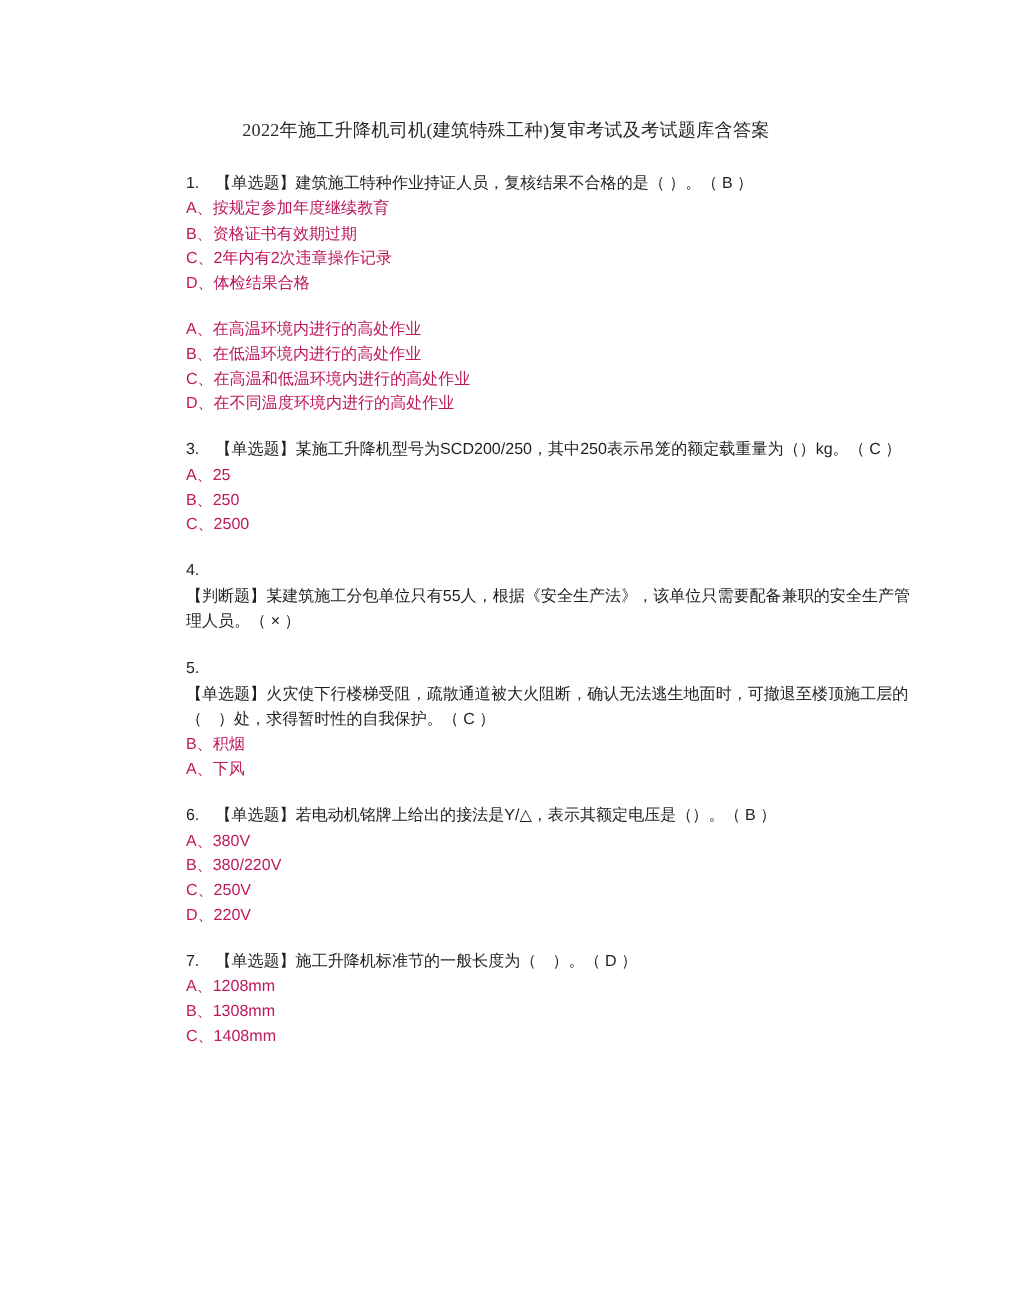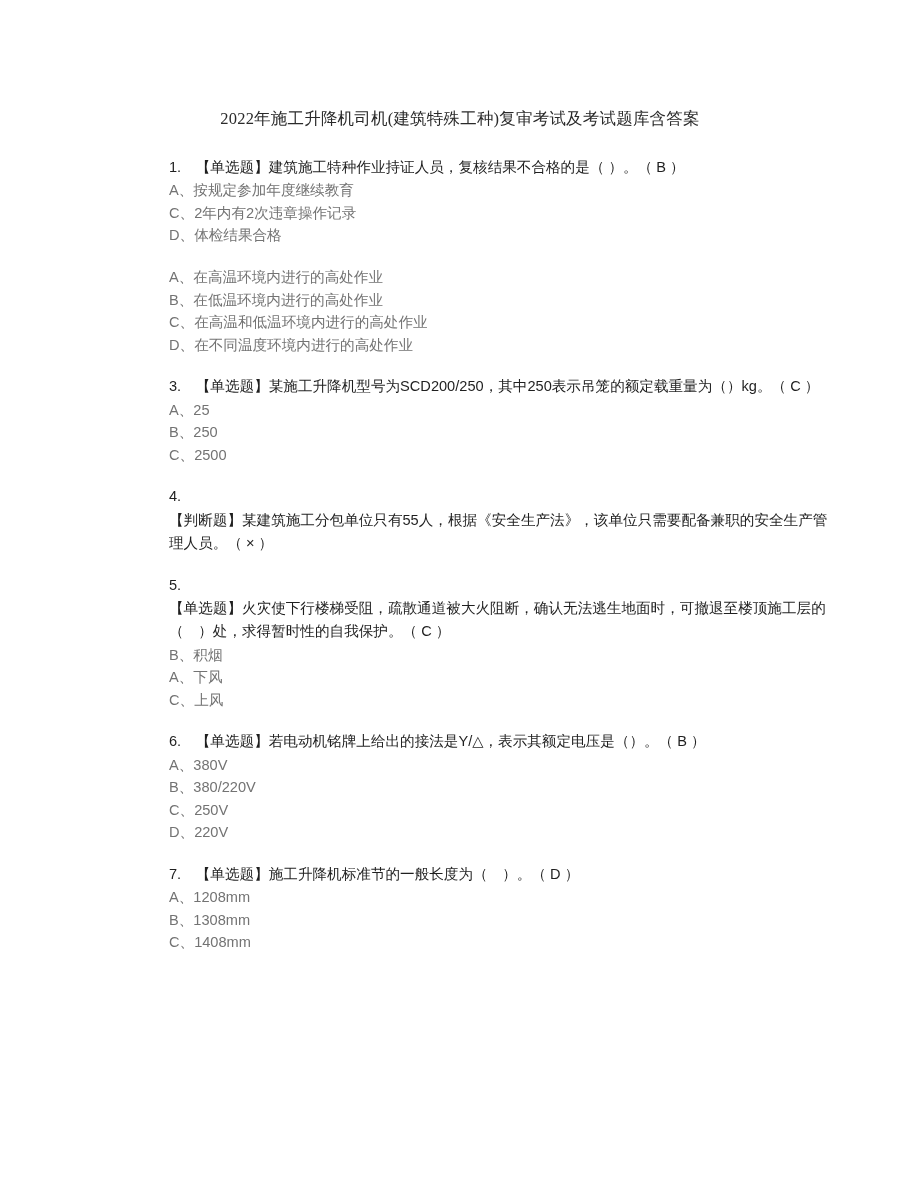--- a/index.html
+++ b/index.html
@@ -55,36 +55,37 @@
     white-space: normal;
   }
   .q-num-solo {
     font-size: 14.6px;
     line-height: 23.2px;
     color: #1f1f1f;
   }
   .opt {
     font-size: 14.6px;
     line-height: 22.6px;
-    color: #737373;
+    color: #be185d;
     white-space: nowrap;
   }
 </style>
 </head>
 <body>
 
 <div class="page">
 
   <div class="doc-title">2022年施工升降机司机(建筑特殊工种)复审考试及考试题库含答案</div>
 
   <div class="content">
 
     <div class="question-block">
       <div class="q-line">1.　【单选题】建筑施工特种作业持证人员，复核结果不合格的是（  ）。（  B  ）</div>
       <div class="opt">A、按规定参加年度继续教育</div>
+      <div class="opt">B、资格证书有效期过期</div>
       <div class="opt">C、2年内有2次违章操作记录</div>
       <div class="opt">D、体检结果合格</div>
     </div>
 
     <div class="question-block">
       <div class="opt">A、在高温环境内进行的高处作业</div>
       <div class="opt">B、在低温环境内进行的高处作业</div>
       <div class="opt">C、在高温和低温环境内进行的高处作业</div>
       <div class="opt">D、在不同温度环境内进行的高处作业</div>
     </div>
@@ -99,21 +100,20 @@
     <div class="question-block">
       <div class="q-num-solo">4.</div>
       <div class="q-line">【判断题】某建筑施工分包单位只有55人，根据《安全生产法》，该单位只需要配备兼职的安全生产管理人员。（  ×  ）</div>
     </div>
 
     <div class="question-block">
       <div class="q-num-solo">5.</div>
       <div class="q-line">【单选题】火灾使下行楼梯受阻，疏散通道被大火阻断，确认无法逃生地面时，可撤退至楼顶施工层的（　）处，求得暂时性的自我保护。（  C  ）</div>
       <div class="opt">B、积烟</div>
       <div class="opt">A、下风</div>
-      <div class="opt">C、上风</div>
     </div>
 
     <div class="question-block">
       <div class="q-line">6.　【单选题】若电动机铭牌上给出的接法是Y/△，表示其额定电压是（）。（  B  ）</div>
       <div class="opt">A、380V</div>
       <div class="opt">B、380/220V</div>
       <div class="opt">C、250V</div>
       <div class="opt">D、220V</div>
     </div>
 

